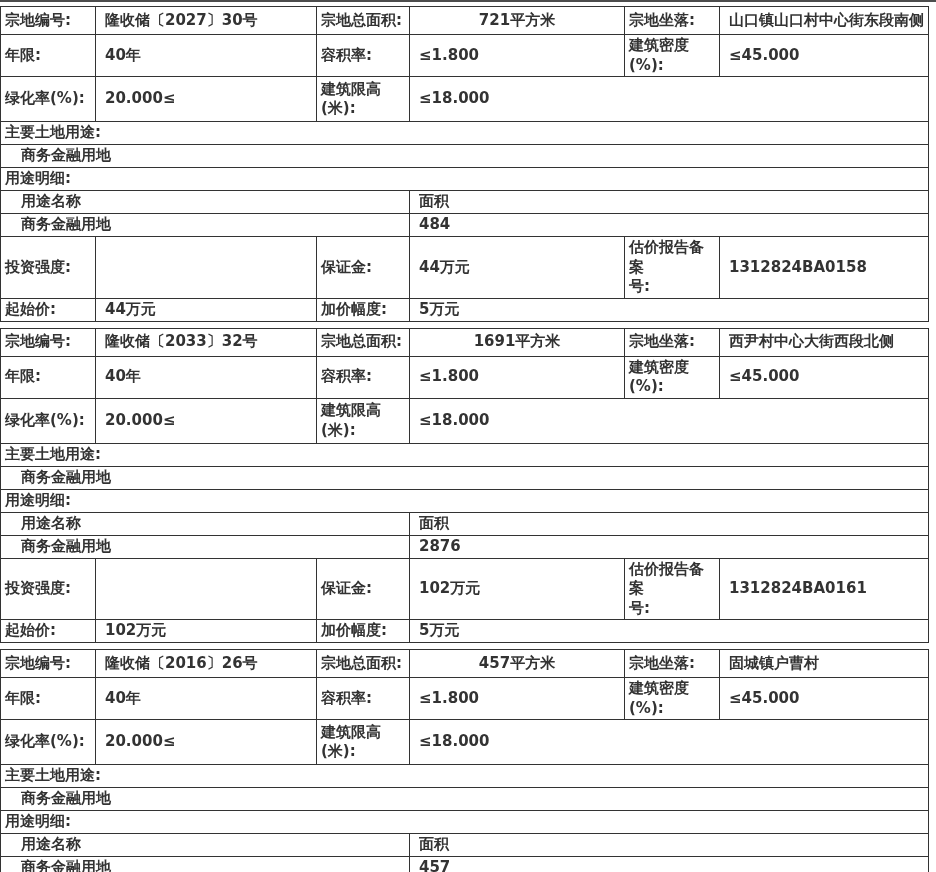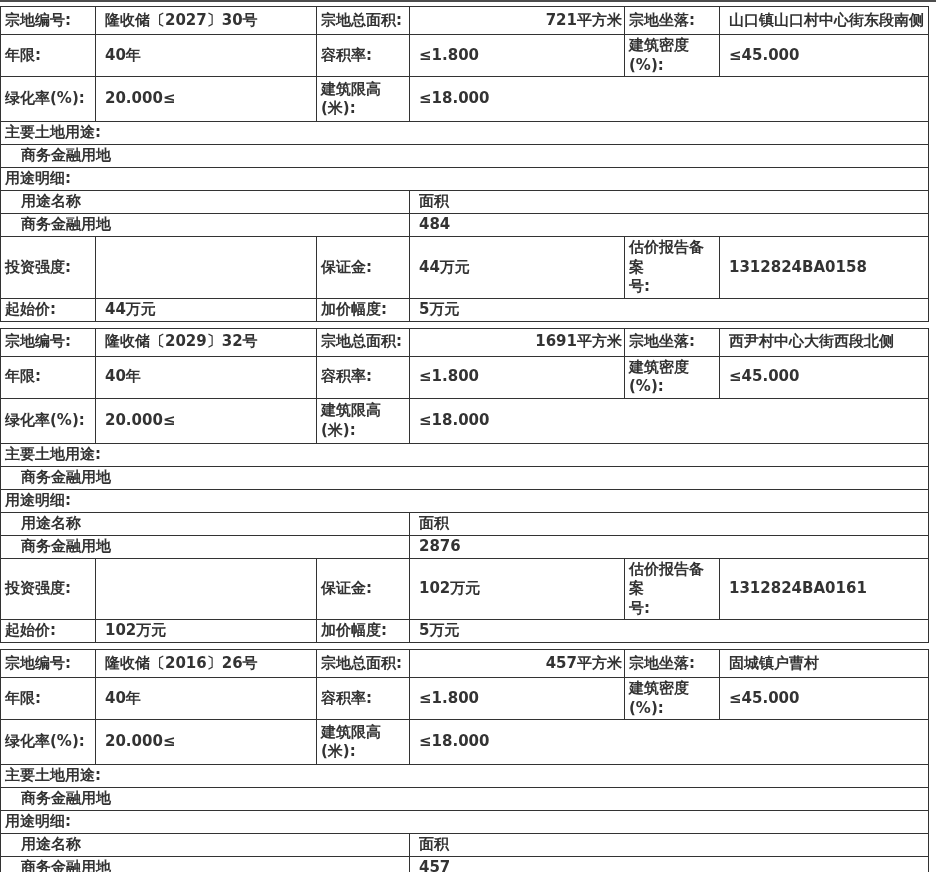--- a/index.html
+++ b/index.html
@@ -28,21 +28,21 @@
     border: 1px solid #333333;
     vertical-align: middle;
     padding: 1px 2px 1px 4px;
     word-break: break-all;
     white-space: pre-line;
     line-height: 1.3;
     overflow: hidden;
   }
   td.val { padding-left: 9px; }
   td.ind { padding-left: 20px; }
-  td.center { text-align: right; padding-left: 2px; }
+  td.center { text-align: center; padding-left: 2px; }
   tr.h27 > td { height: 25px; }
   tr.h40 > td { height: 38px; }
   tr.h44 > td { height: 42px; }
   tr.h22 > td { height: 20px; }
   tr.h39 > td { height: 37px; }
 </style>
 </head>
 <body>
 
 <div class="top-rule"></div>
@@ -121,21 +121,21 @@
       <col class="c1">
       <col class="c2">
       <col class="c3">
       <col class="c4">
       <col class="c5">
       <col class="c6">
     </colgroup>
   <tbody>
     <tr class="h27">
       <td class="lbl">宗地编号:</td>
-      <td class="val">隆收储〔2029〕32号</td>
+      <td class="val">隆收储〔2033〕32号</td>
       <td class="lbl">宗地总面积:</td>
       <td class="val center">1691平方米</td>
       <td class="lbl">宗地坐落:</td>
       <td class="val">西尹村中心大街西段北侧</td>
     </tr>
     <tr class="h40">
       <td class="lbl">年限:</td>
       <td class="val">40年</td>
       <td class="lbl">容积率:</td>
       <td class="val">≤1.800</td>

